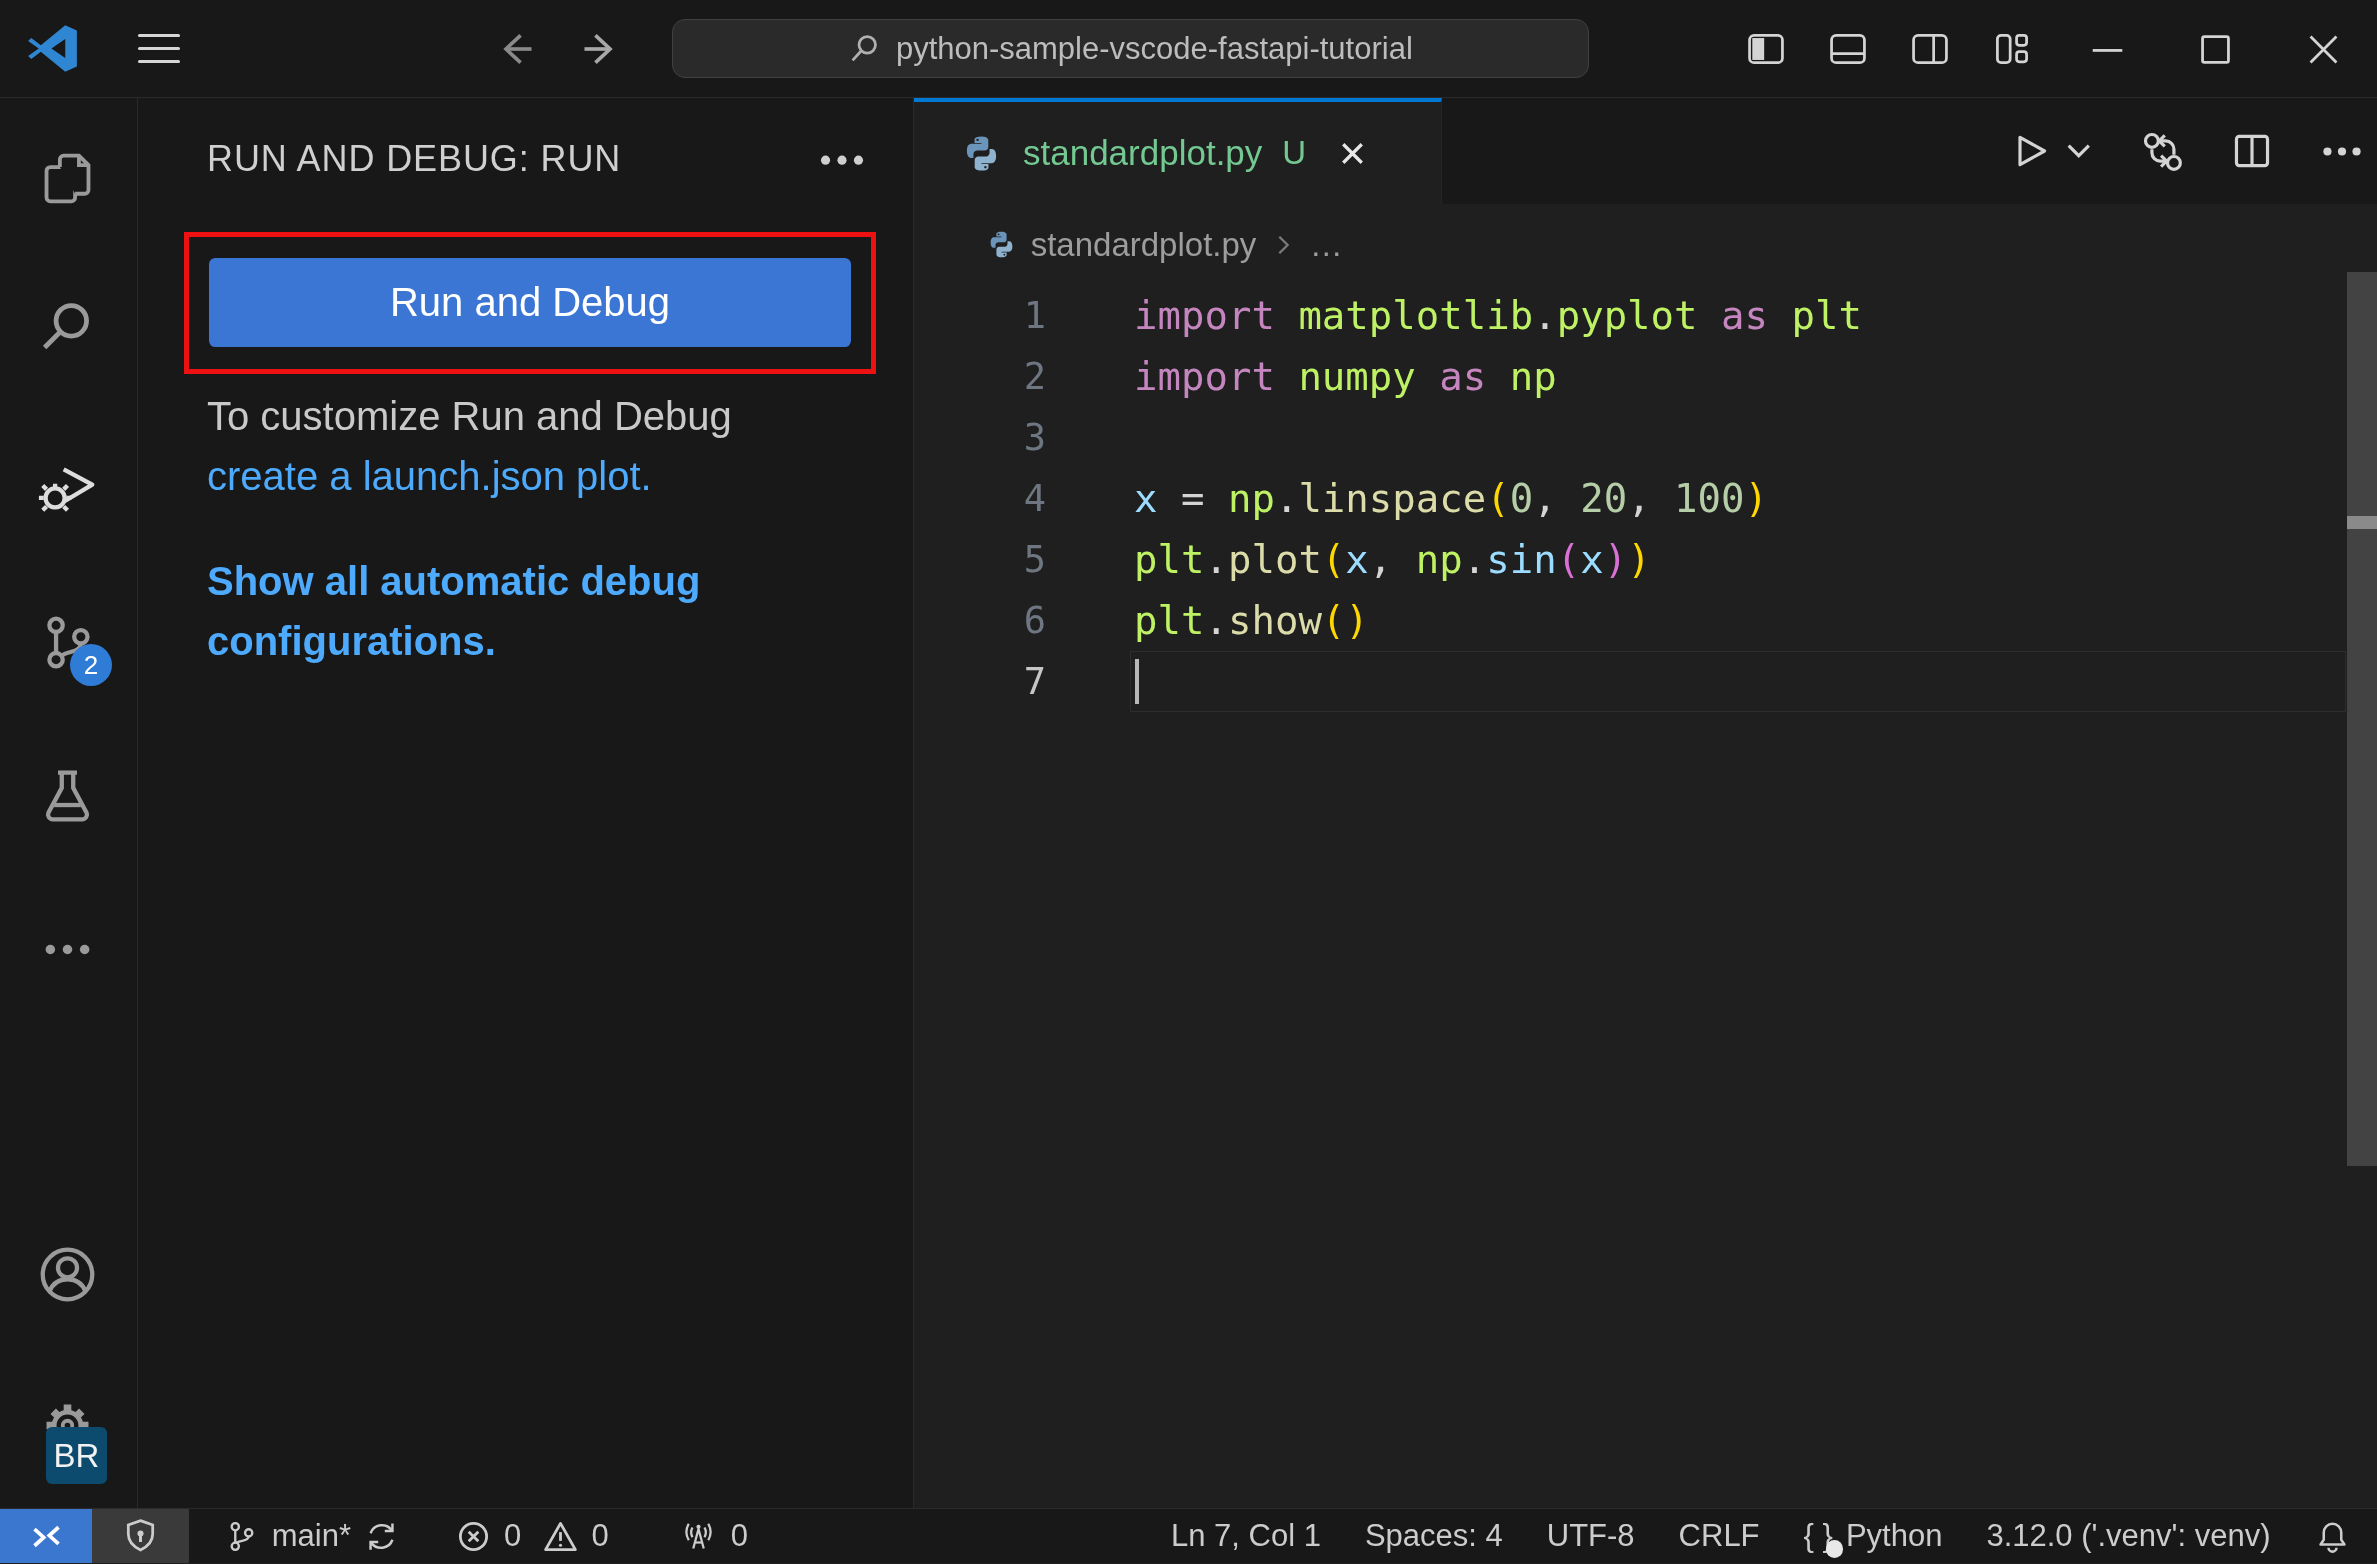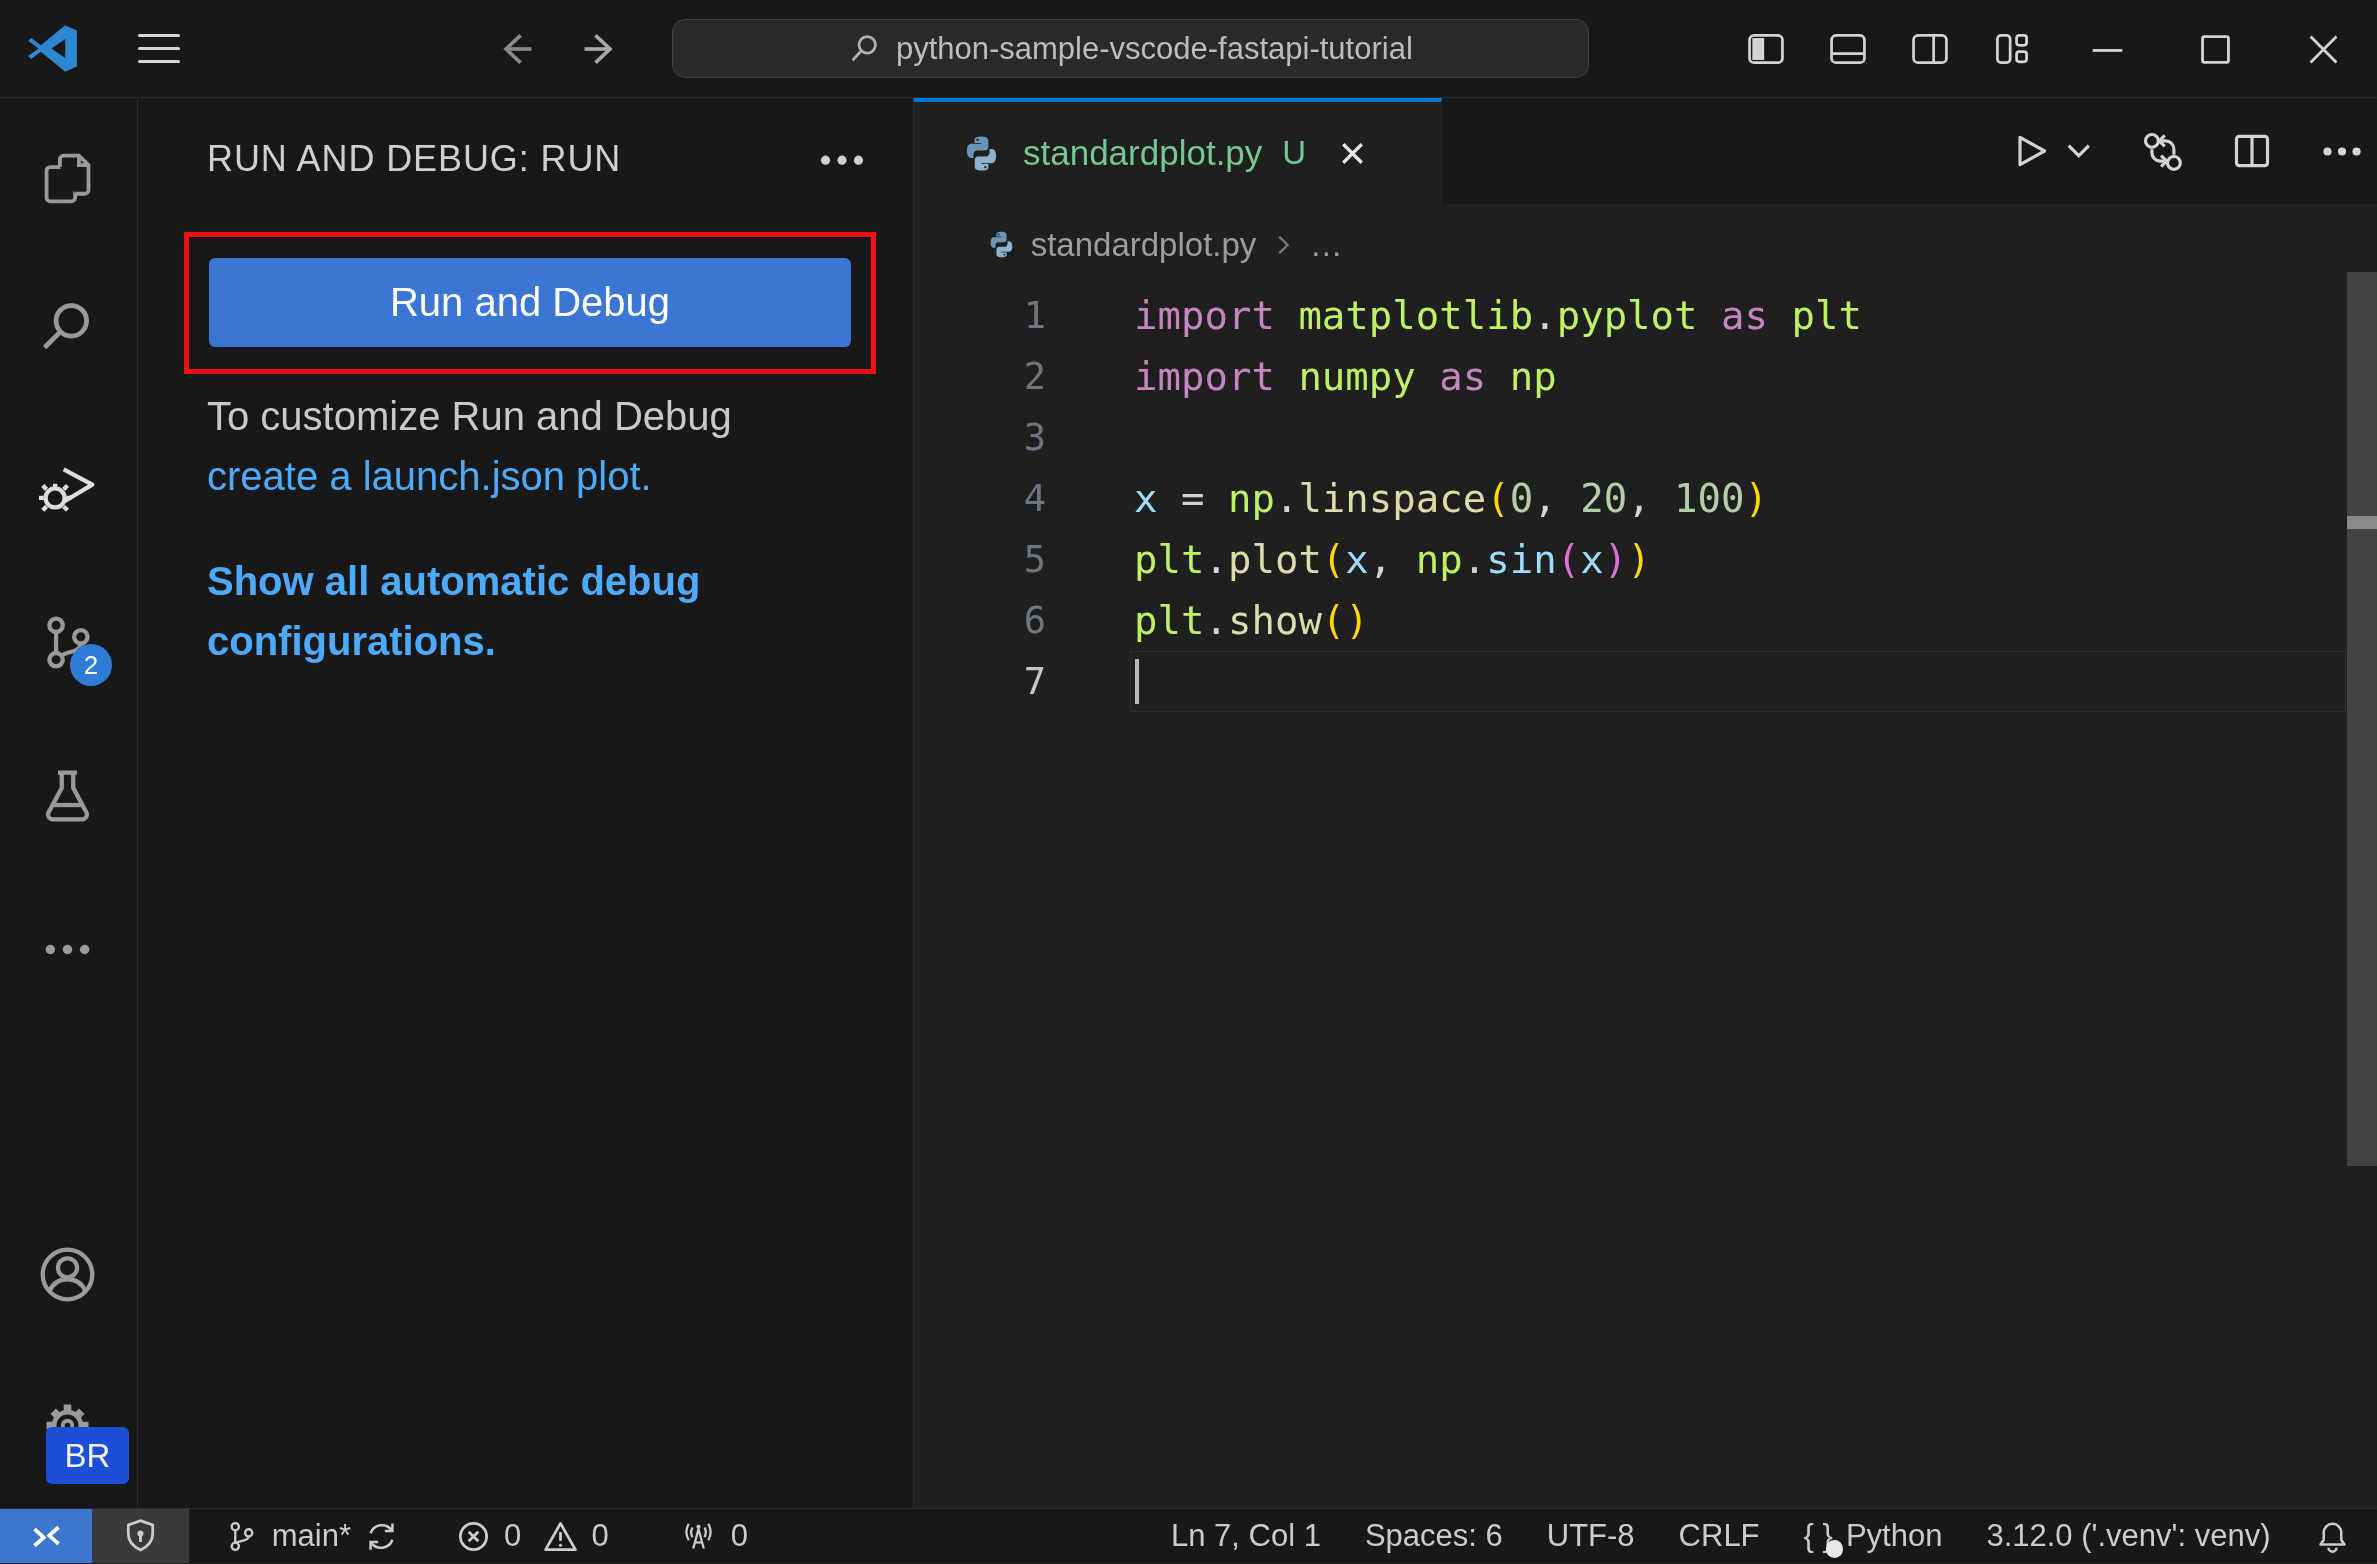--- a/index.html
+++ b/index.html
@@ -19,22 +19,22 @@
   .ticon { width:42px; height:42px; margin:0 20px; display:flex; align-items:center; justify-content:center; }
   .ticon.narrow { margin:0 33px; }
 
   
   .workbench { display:flex; height:1410px; }
 
   .activitybar { position:relative; width:138px; background:#181818; border-right:0.9px solid #2a2a2a; flex:none; }
   .ab-icon { position:absolute; left:37px; width:61px; height:61px; }
   .ab-badge { position:absolute; left:70px; top:546px; width:42px; height:42px; border-radius:50%;
               background:#2f7cd6; color:#fff; font-size:26px; display:flex; align-items:center; justify-content:center; }
-  .br-badge { position:absolute; left:46px; top:1329px; width:83px; height:57px; border-radius:6px;
-              background:#1d4ed8; color:#f2f2f2; font-size:33px; display:flex; align-items:center; justify-content:center; }
+  .br-badge { position:absolute; left:46px; top:1329px; width:61px; height:57px; border-radius:6px;
+              background:#0c4a6e; color:#f2f2f2; font-size:33px; display:flex; align-items:center; justify-content:center; }
 
   .sidebar { position:relative; width:776px; background:#181818; border-right:0.9px solid #2a2a2a; flex:none; }
   .sb-header { position:absolute; left:69px; top:40px; font-size:36px; color:#cfcfcf; letter-spacing:0.9px; white-space:nowrap; }
   .sb-more { position:absolute; left:674px; top:44px; width:59px; height:37px; display:flex; align-items:center; justify-content:center; }
   .annotation { position:absolute; left:46px; top:134px; width:692px; height:142px; border:5.5px solid #ee1111; }
   .run-btn { position:absolute; left:71px; top:160px; width:642px; height:89px; background:#3c76d4; border:none;
              border-radius:6.4px; color:#ffffff; font-size:40px; font-family:"Liberation Sans",sans-serif; }
   .sb-text { position:absolute; left:69px; width:605px; font-size:40px; line-height:60px; color:#c9c9c9; }
   .sb-text.p1 { top:288px; }
   .sb-text.p2 { top:453px;font-weight:bold; }
@@ -360,21 +360,21 @@
     </svg>
     <span>0</span>
   </div>
 
   <div class="spacer"></div>
 
   <div class="sb-item">
       <span>Ln 7, Col 1</span>
     </div>
   <div class="sb-item">
-      <span>Spaces: 6</span>
+      <span>Spaces: 4</span>
     </div>
   <div class="sb-item">
       <span>UTF-8</span>
     </div>
   <div class="sb-item">
       <span>CRLF</span>
     </div>
   <div class="sb-item">
     <span class="braces">{ }</span>
     <span>Python</span>

